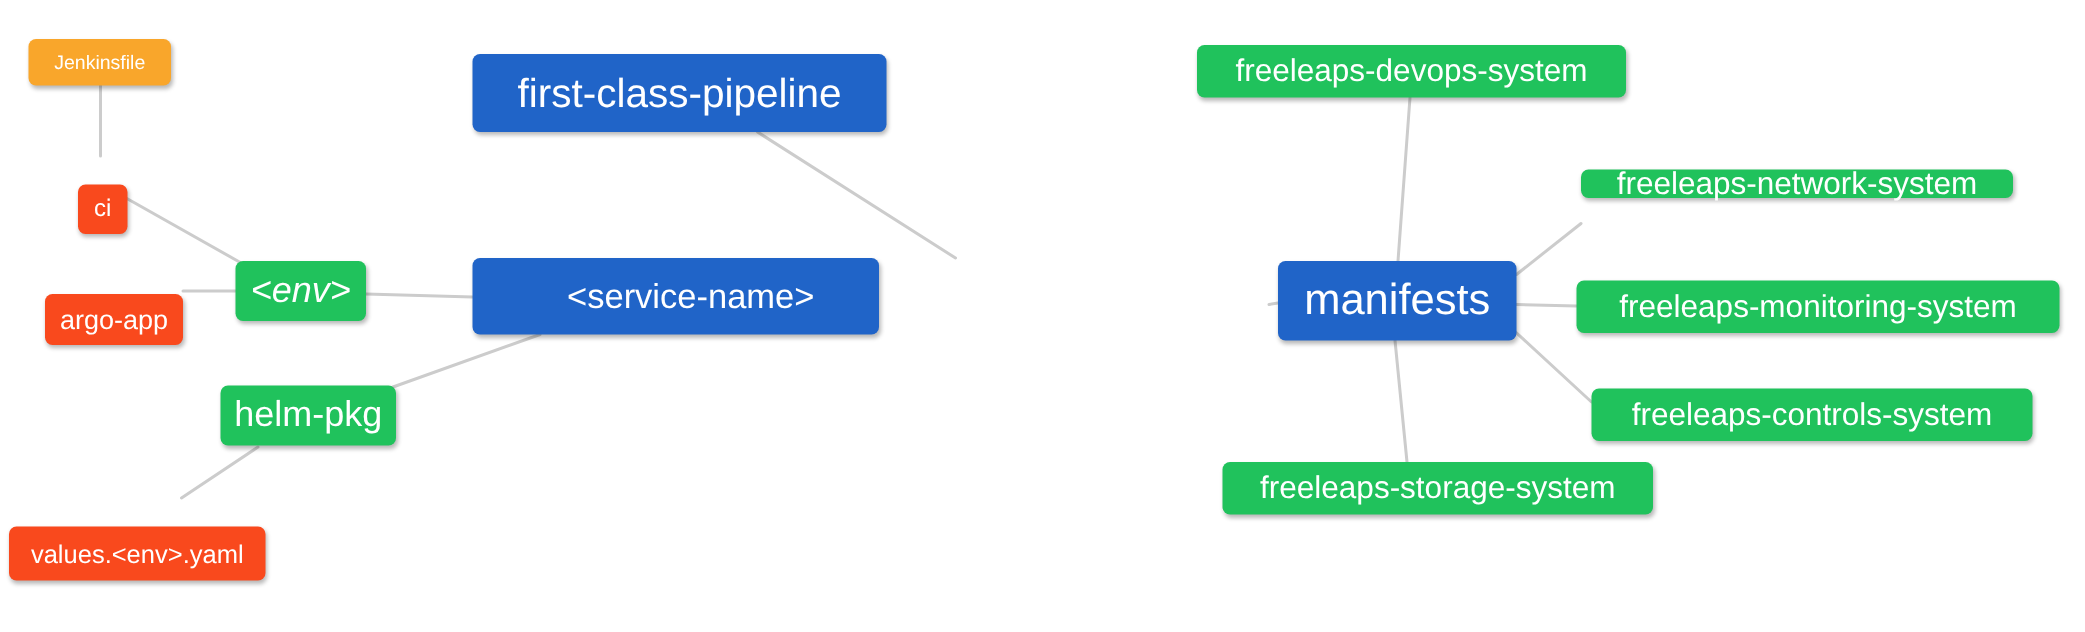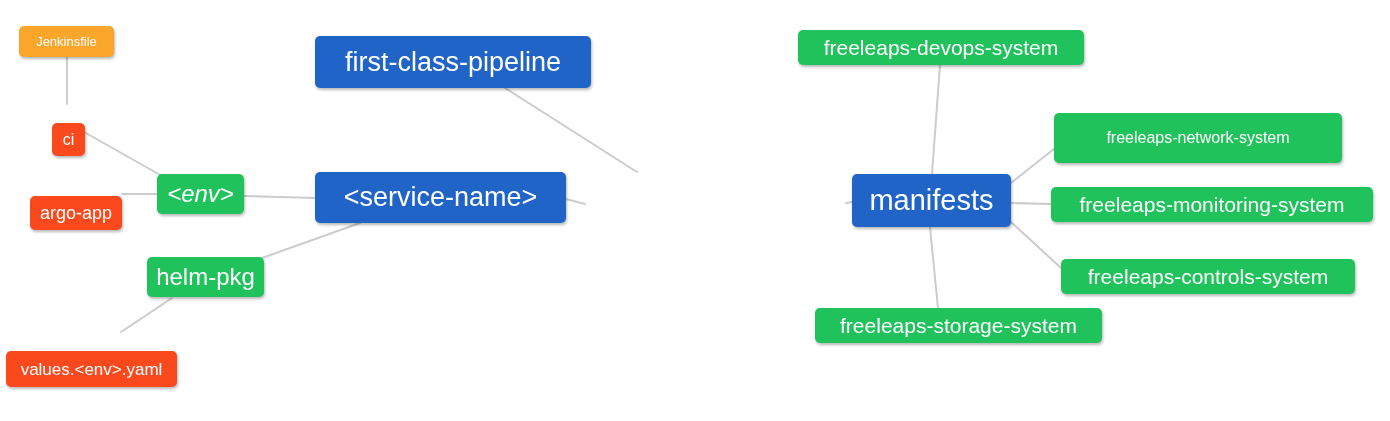--- a/index.html
+++ b/index.html
@@ -46,25 +46,25 @@
   .red    { background: #f9491d; margin-top: 19px; }
   .orange { background: #f9a62b; }
 
   #n-jenkinsfile { left: 19px;  top: 26px;  width: 95px;  height: 31px; font-size: 13px; }
   #n-ci          { left: 52px;  top: 104px; width: 33px;  height: 33px; font-size: 16px; }
   #n-argo-app    { left: 30px;  top: 177px; width: 92px;  height: 34px; font-size: 18px; }
   #n-env         { left: 157px; top: 174px; width: 87px;  height: 40px; font-size: 24px; font-style: italic; }
   #n-helm-pkg    { left: 147px; top: 257px; width: 117px; height: 40px; font-size: 24px; }
   #n-values      { left: 6px;   top: 332px; width: 171px; height: 36px; font-size: 17px; }
   #n-fcp         { left: 315px; top: 36px;  width: 276px; height: 52px; font-size: 27px; }
-  #n-service     { left: 315px; top: 172px; width: 251px; height: 51px; font-size: 27px; }
+  #n-service     { left: 315px; top: 172px; width: 251px; height: 51px; font-size: 23px; padding-left: 20px; }
   #n-root        { left: 585px; top: 172px; width: 261px; height: 66px; font-size: 35px; border-radius: 4px; }
   #n-manifests   { left: 852px; top: 174px; width: 159px; height: 53px; font-size: 29px; }
   #n-devops      { left: 798px; top: 30px;  width: 286px; height: 35px; font-size: 21px; }
-  #n-network     { left: 1054px; top: 113px; width: 288px; height: 50px; font-size: 16px; }
+  #n-network     { left: 1054px; top: 113px; width: 288px; height: 19px; font-size: 21px; }
   #n-monitoring  { left: 1051px; top: 187px; width: 322px; height: 35px; font-size: 21px; }
   #n-controls    { left: 1061px; top: 259px; width: 294px; height: 35px; font-size: 21px; }
   #n-storage     { left: 815px;  top: 308px; width: 287px; height: 35px; font-size: 21px; }
 </style>
 </head>
 <body>
 
 <div class="canvas">
 
   <svg class="edges" viewBox="0 0 1390 421" aria-hidden="true">

